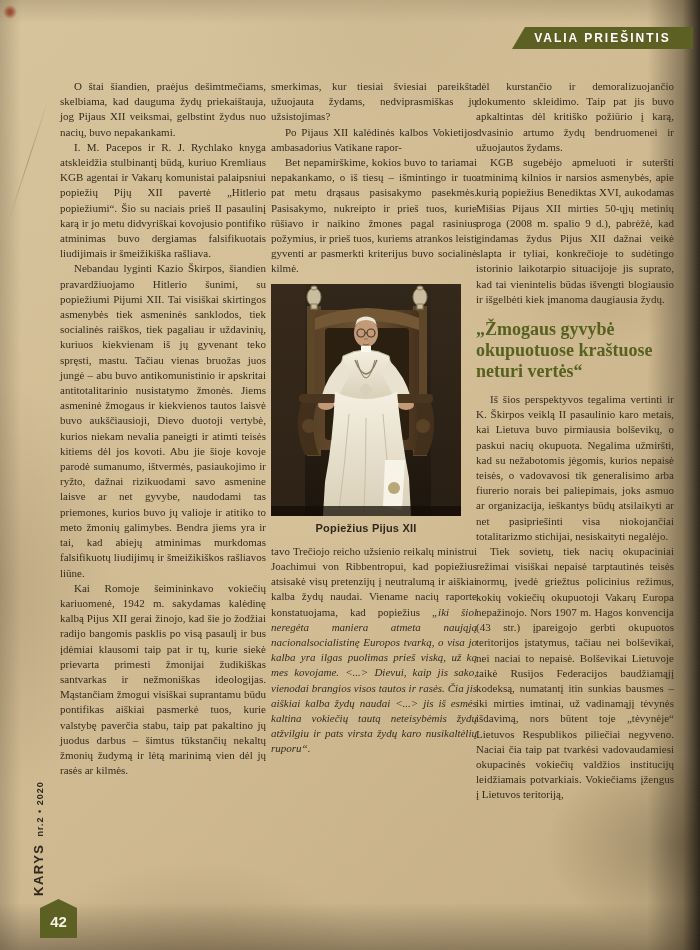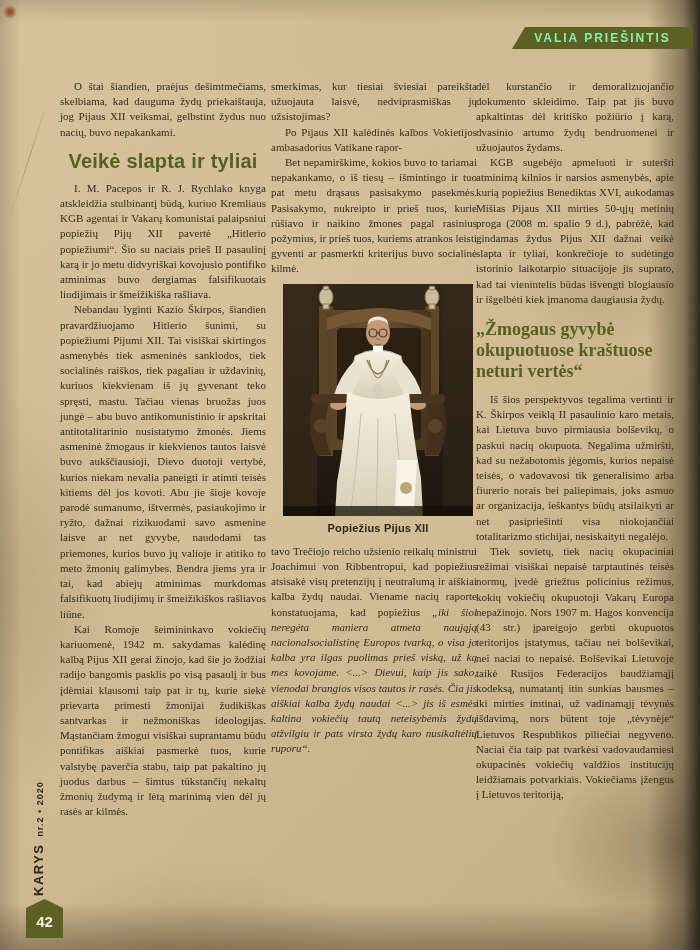--- a/index.html
+++ b/index.html
@@ -26,21 +26,21 @@
     background:linear-gradient(to bottom, transparent, rgba(90,70,45,.35), transparent);
     transform:rotate(18deg); }
 
   .banner {
     position:absolute; left:512px; top:27px; width:181px; height:22px;
     background:#5c6123; clip-path:polygon(13px 0, 100% 0, 100% 100%, 0 100%);
     display:flex; align-items:center; justify-content:center;
   }
   .banner span {
     font-family:"Liberation Sans", sans-serif; font-weight:bold; font-size:12px;
-    letter-spacing:2px; color:#86efac;
+    letter-spacing:2px; color:#ffffff;
   }
 
   .col { position:absolute; top:79px; font-size:11px; line-height:15.2px;
     text-align:justify; }
   #col1 { left:60px;  width:206px; }
   #col2 { left:271px; width:206px; }
   #col3 { left:476px; width:198px; }
   .col p { margin:0; text-indent:14px; }
   .col p.noindent { text-indent:0; }
   .q { font-style:italic; }
@@ -49,38 +49,38 @@
     font-family:"Liberation Sans", sans-serif; font-weight:bold;
     font-size:20px; line-height:1.1; color:#56601f;
     text-align:center; margin:10px 0 9px; letter-spacing:.2px;
   }
   h3.pullquote {
     font-family:Liberation Serif, serif; font-weight:bold;
     font-size:18px; line-height:21px; color:#56601f;
     margin:12px 0 10px; text-align:left;
   }
 
-  figure.photo { margin:7px 12px 8px; width:190px; }
+  figure.photo { margin:7px 0 8px; width:190px; }
   figure.photo svg { display:block; }
   figcaption.caption {
     font-family:"Liberation Sans", sans-serif; font-weight:bold;
     font-size:11px; color:#2e281c; text-align:center; margin-top:5px;
     letter-spacing:.2px;
   }
 
   .spine-text {
     position:absolute; left:-25px; top:828px; width:122px; height:14px;
     transform:rotate(-90deg); white-space:nowrap;
     font-family:"Liberation Sans", sans-serif; color:#2e281e;
   }
   .spine-text .mag { font-weight:bold; font-size:13px; letter-spacing:1.5px; }
   .spine-text .iss { font-weight:bold; font-size:9px; letter-spacing:1px; margin-left:7px; }
 
   .page-tab {
-    position:absolute; left:26px; top:899px; width:37px; height:39px;
+    position:absolute; left:40px; top:899px; width:37px; height:39px;
     background:#5c6123; clip-path:polygon(0 9px, 50% 0, 100% 9px, 100% 100%, 0 100%);
     display:flex; align-items:center; justify-content:center;
     box-sizing:border-box; padding-top:6px;
   }
   .page-tab span {
     font-family:"Liberation Sans", sans-serif; font-weight:bold;
     font-size:15px; color:#f4f1e4;
   }
 </style>
 </head>
@@ -95,28 +95,27 @@
     <rect width="100%" height="100%" filter="url(#grain)" opacity="0.05"></rect>
   </svg>
   <div class="crease"></div>
 
   <div class="banner">
     <span>VALIA PRIEŠINTIS</span>
   </div>
 
   <div class="col" id="col1">
     <p>O štai šiandien, praėjus dešimtmečiams, skelbiama, kad dauguma žydų priekaištauja, jog Pijaus XII veiksmai, gelbstint žydus nuo nacių, buvo nepakankami.</p>
-    <h2 class="section">Veikė slapta ir tyliai</h2>
     <p>I. M. Pacepos ir R. J. Rychlako knyga atskleidžia stulbinantį būdą, kuriuo Kremliaus KGB agentai ir Vakarų komunistai palaipsniui popiežių Pijų XII pavertė „Hitlerio popiežiumi“. Šio su naciais prieš II pasaulinį karą ir jo metu didvyriškai kovojusio pontifiko atminimas buvo dergiamas falsifikuotais liudijimais ir šmeižikiška rašliava.</p>
     <p>Nebandau lyginti Kazio Škirpos, šiandien pravardžiuojamo Hitlerio šunimi, su popiežiumi Pijumi XII. Tai visiškai skirtingos asmenybės tiek asmeninės sanklodos, tiek socialinės raiškos, tiek pagaliau ir uždavinių, kuriuos kiekvienam iš jų gyvenant teko spręsti, mastu. Tačiau vienas bruožas juos jungė – abu buvo antikomunistinio ir apskritai antitotalitarinio nusistatymo žmonės. Jiems asmeninė žmogaus ir kiekvienos tautos laisvė buvo aukščiausioji, Dievo duotoji vertybė, kurios niekam nevalia paneigti ir atimti teisės kitiems dėl jos kovoti. Abu jie šioje kovoje parodė sumanumo, ištvermės, pasiaukojimo ir ryžto, dažnai rizikuodami savo asmenine laisve ar net gyvybe, naudodami tas priemones, kurios buvo jų valioje ir atitiko to meto žmonių galimybes. Bendra jiems yra ir tai, kad abiejų atminimas murkdomas falsifikuotų liudijimų ir šmeižikiškos rašliavos liūne.</p>
     <p>Kai Romoje šeimininkavo vokiečių kariuomenė, 1942 m. sakydamas kalėdinę kalbą Pijus XII gerai žinojo, kad šie jo žodžiai radijo bangomis pasklis po visą pasaulį ir bus įdėmiai klausomi taip pat ir tų, kurie siekė prievarta primesti žmonijai žudikiškas santvarkas ir nežmoniškas ideologijas. Mąstančiam žmogui visiškai suprantamu būdu pontifikas aiškiai pasmerkė tuos, kurie valstybę paverčia stabu, taip pat pakaltino jų juodus darbus – šimtus tūkstančių nekaltų žmonių žudymą ir lėtą marinimą vien dėl jų rasės ar kilmės.</p>
   </div>
 
   <div class="col" id="col2">
-    <p class="noindent">smerkimas, kur tiesiai šviesiai pareikšta užuojauta laisvė, nedviprasmiškas jų užsistojimas?</p>
+    <p class="noindent">smerkimas, kur tiesiai šviesiai pareikšta užuojauta žydams, nedviprasmiškas jų užsistojimas?</p>
     <p>Po Pijaus XII kalėdinės kalbos Vokietijos ambasadorius Vatikane rapor-</p>
     <p>Bet nepamirškime, kokios buvo to tariamai nepakankamo, o iš tiesų – išmintingo ir tuo pat metu drąsaus pasisakymo pasekmės. Pasisakymo, nukreipto ir prieš tuos, kurie rūšiavo ir naikino žmones pagal rasinius požymius, ir prieš tuos, kuriems atrankos leisti gyventi ar pasmerkti kriterijus buvo socialinė kilmė.</p>
 
     <figure class="photo">
       <svg width="190" height="232" viewBox="0 0 190 232" xmlns="http://www.w3.org/2000/svg">
         <defs>
           <linearGradient id="pbg" x1="0" y1="0" x2="0" y2="1">
             <stop offset="0" stop-color="#32271b"></stop>
               <stop offset="1" stop-color="#1e160e"></stop>
           </linearGradient>

